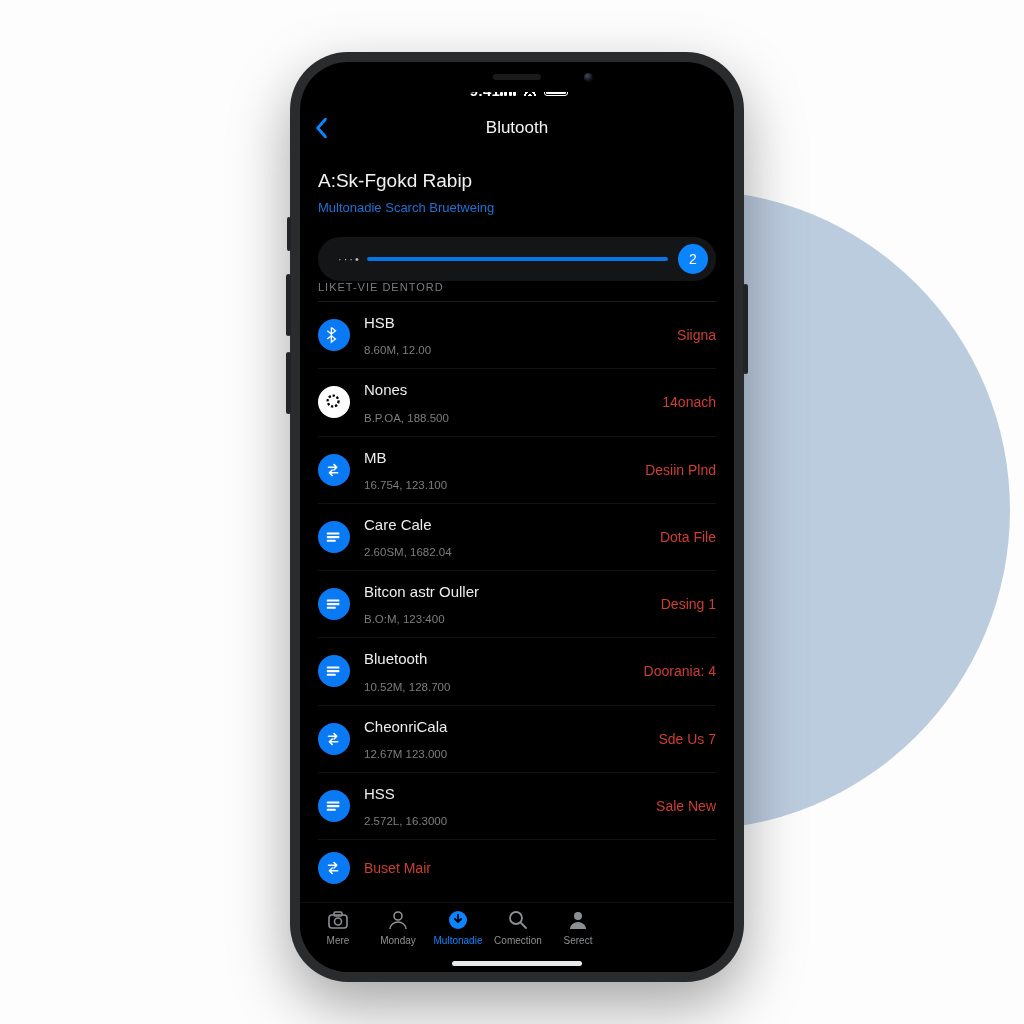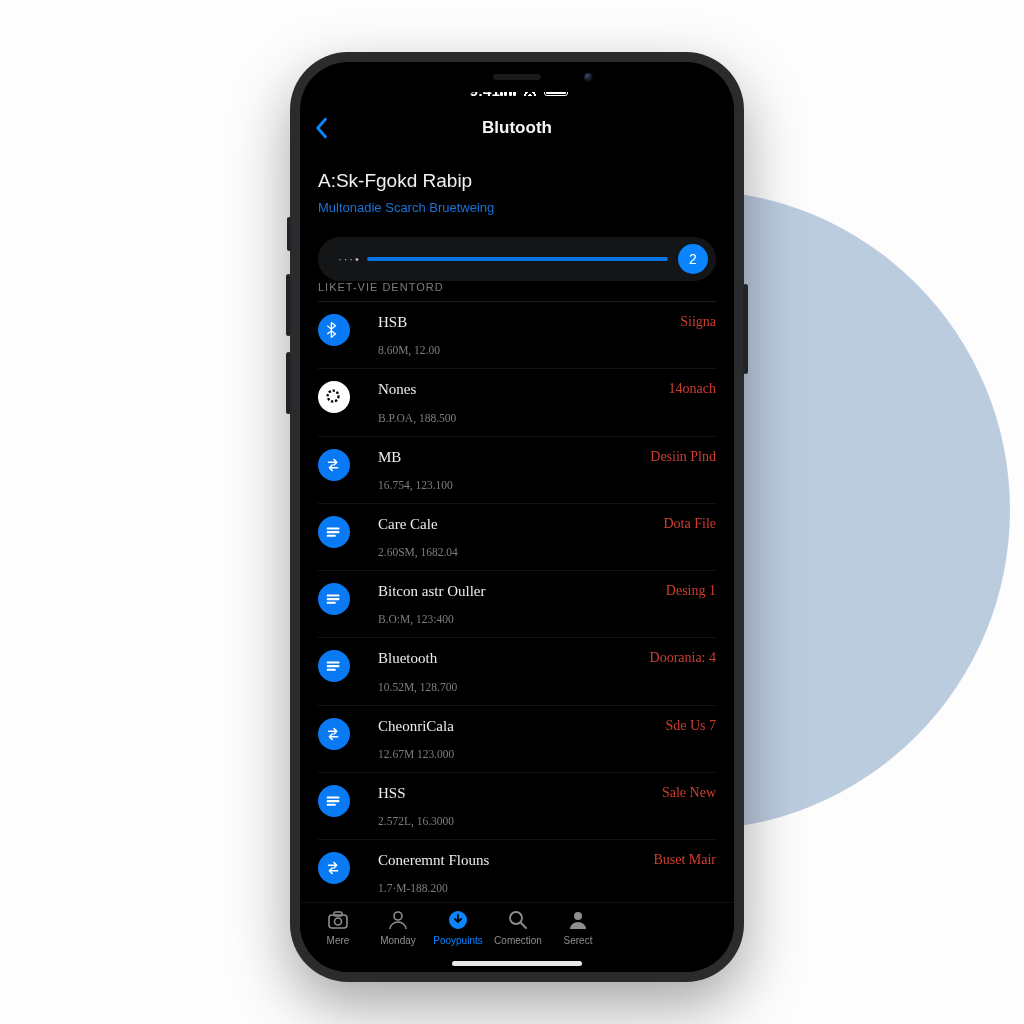--- a/index.html
+++ b/index.html
@@ -114,21 +114,21 @@
     align-items:center;
     color:#fff;
     position:relative;
   }
   .navhdr .back {
     position:absolute; left:14px; top:50%; transform:translateY(-50%);
     width:14px; height:22px; color:#0a84ff;
   }
   .navhdr .back svg{width:100%;height:100%;}
   .navhdr .title{
-    margin:0 auto; font-size:17px; font-weight:700; color:#f3f5f7;
+    margin:0 auto; font-size:17px; font-weight:400; color:#f3f5f7;
   }
 
   
   .content {
     position:absolute; top:88px; bottom:70px; left:0; right:0;
     overflow:hidden;
     padding: 20px 18px 0;
     color:#fff;
   }
   .big-title{font-size:19px; color:#f1f1f2; font-weight:400;}
@@ -151,25 +151,24 @@
   }
 
   .section-lbl{
     font-size:11px; letter-spacing:1px;
     color:#7a7d80; text-transform:uppercase;
     padding-bottom:8px;
     border-bottom:1px solid #1c1d1f;
   }
   .list{margin-top:0;}
   .row{
-    display:flex; 
+    display:flex; align-items:center;
     padding:12px 0;
     border-bottom:1px solid #121314;
-    gap:28px;
-    font-family:Liberation Serif, serif;
+    gap:14px;
   }
   .ico{
     width:32px;height:32px;border-radius:50%;
     display:flex;align-items:center;justify-content:center;
     flex-shrink:0; color:#fff;
   }
   .ico.blue{background:#0a7af4;}
   .ico.white{background:#fff;color:#000;}
   .rowmain{flex:1;min-width:0;}
   .rowmain .t1{color:#ebedef;font-size:15px;line-height:1.15;}
@@ -351,24 +350,20 @@
               <div class="t2">2.572L, 16.3000</div>
             </div>
             <div class="status-r">Sale New</div>
           </div>
           <div class="row">
             <div class="ico blue">
               <svg width="20" height="20" viewBox="0 0 22 22">
                 <use href="#i-swap"></use>
               </svg>
             </div>
-            <div class="rowmain">
-              <div class="t1">Coneremnt Flouns</div>
-              <div class="t2">1.7·M-188.200</div>
-            </div>
             <div class="status-r">Buset Mair</div>
           </div>
         </div>
     </div>
 
     <div class="tabbar" id="tabbar">
         <div class="tab">
           <div class="ticon">
             <svg width="22" height="22" viewBox="0 0 22 22">
               <use href="#i-camera"></use>
@@ -383,21 +378,21 @@
             </svg>
           </div>
           <span>Monday</span>
         </div>
         <div class="tab active">
           <div class="ticon">
             <svg width="22" height="22" viewBox="0 0 22 22">
               <use href="#i-download"></use>
             </svg>
           </div>
-          <span>Pooypuints</span>
+          <span>Multonadie</span>
         </div>
         <div class="tab">
           <div class="ticon">
             <svg width="22" height="22" viewBox="0 0 22 22">
               <use href="#i-search"></use>
             </svg>
           </div>
           <span>Comection</span>
         </div>
         <div class="tab">

